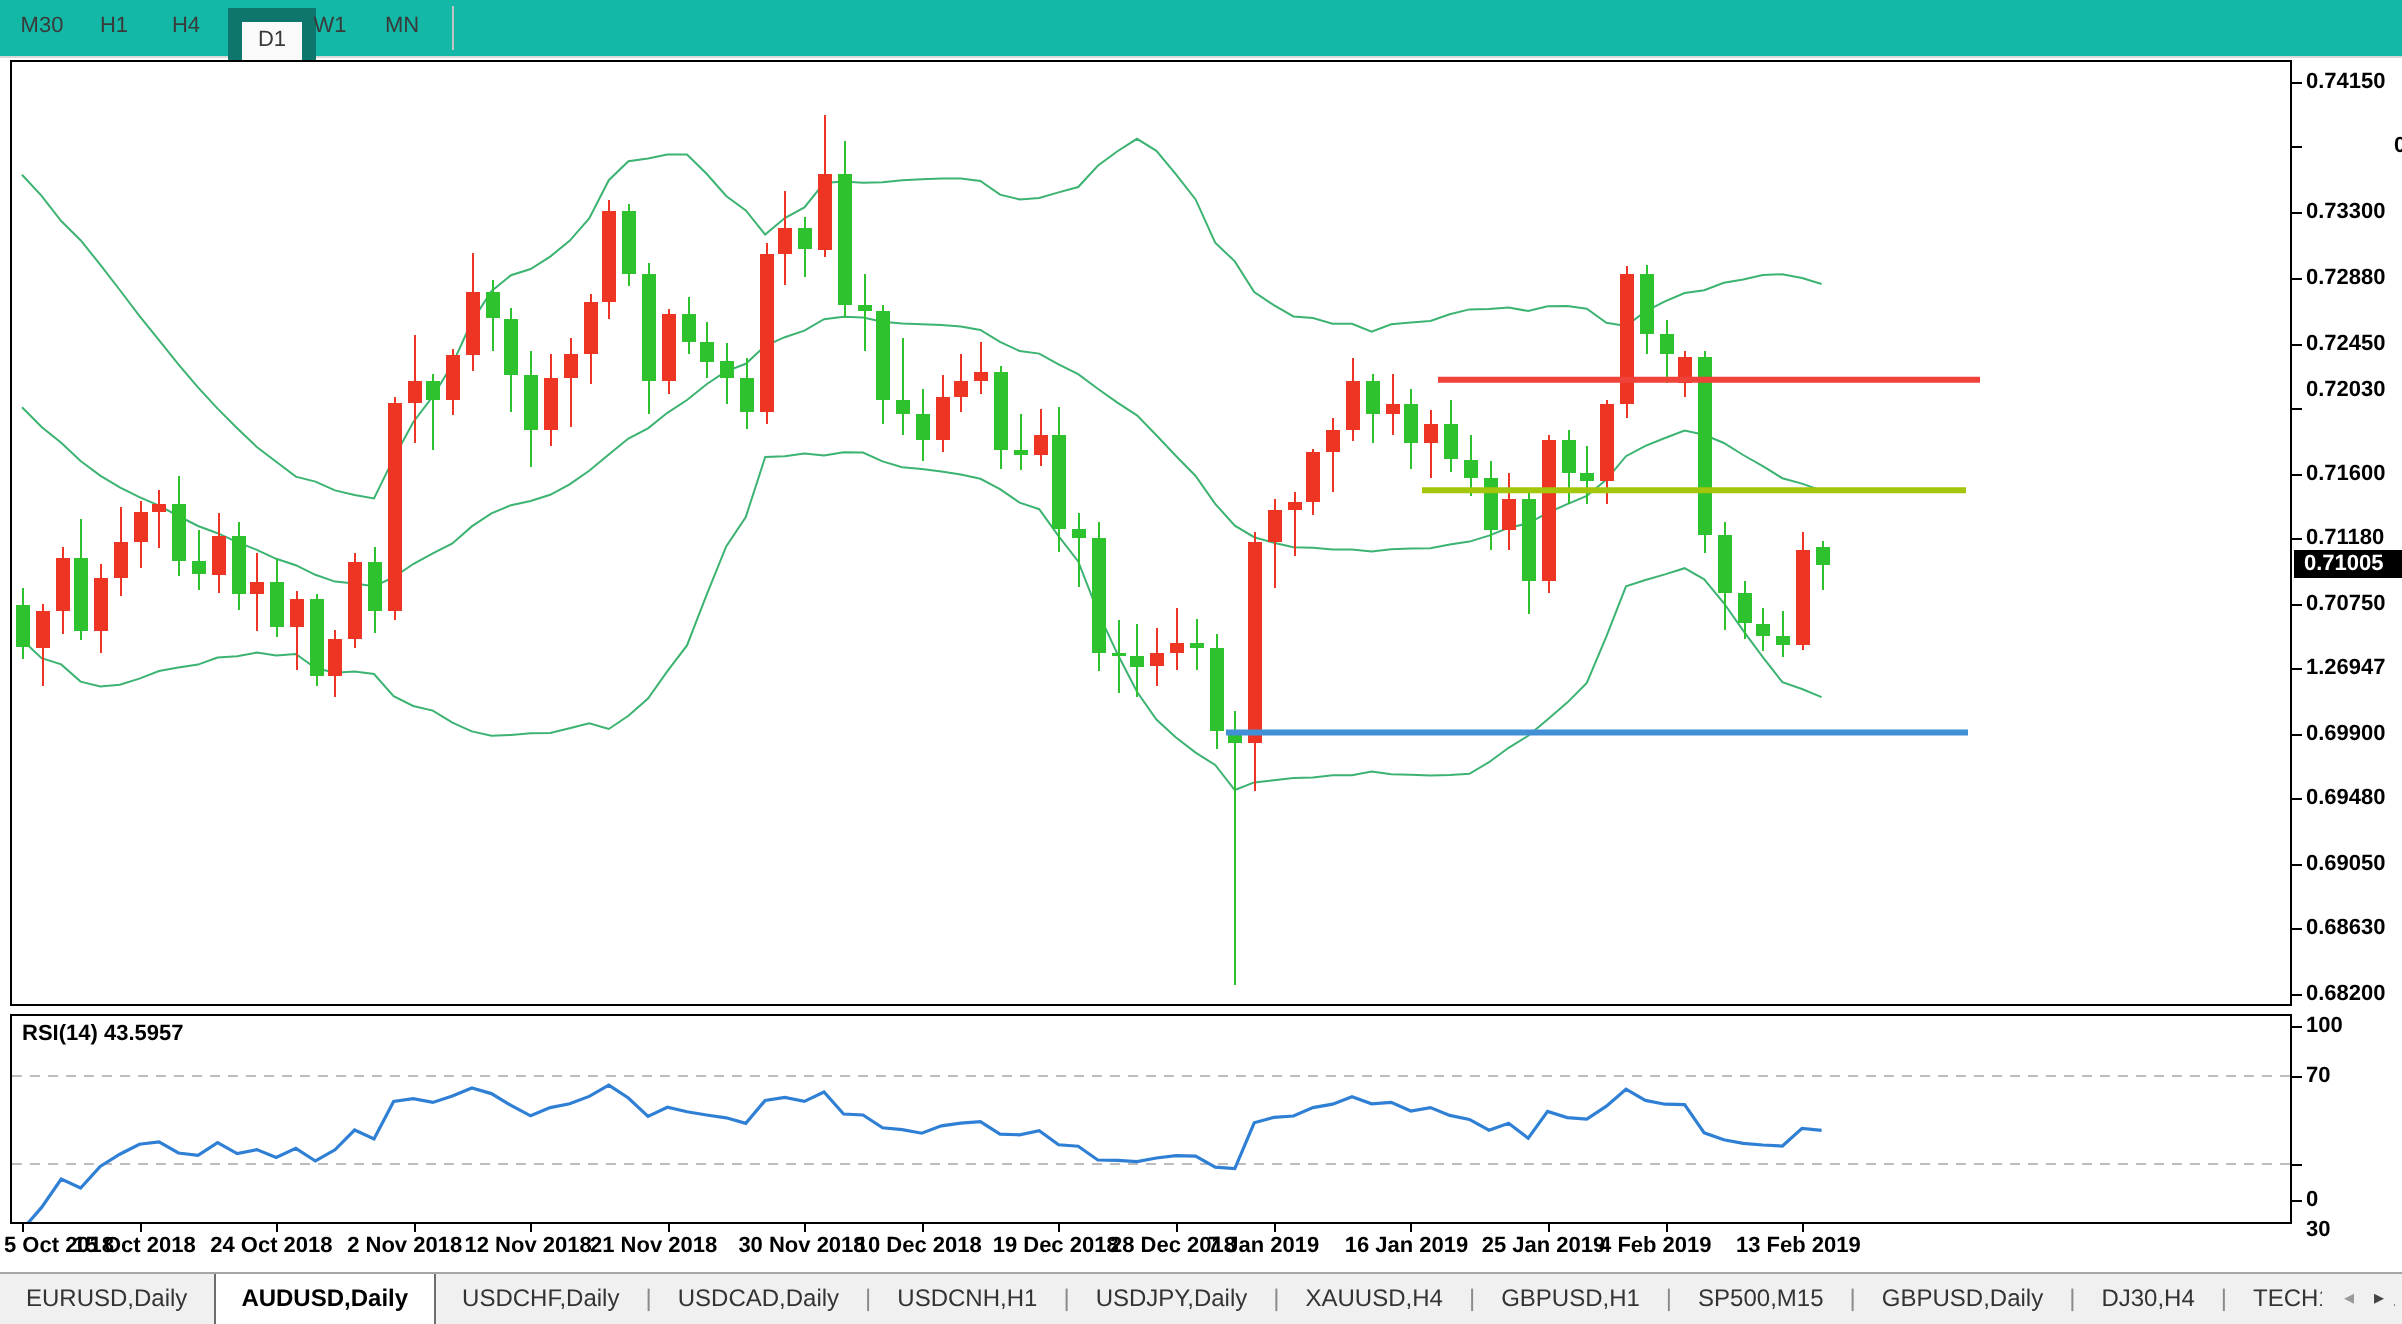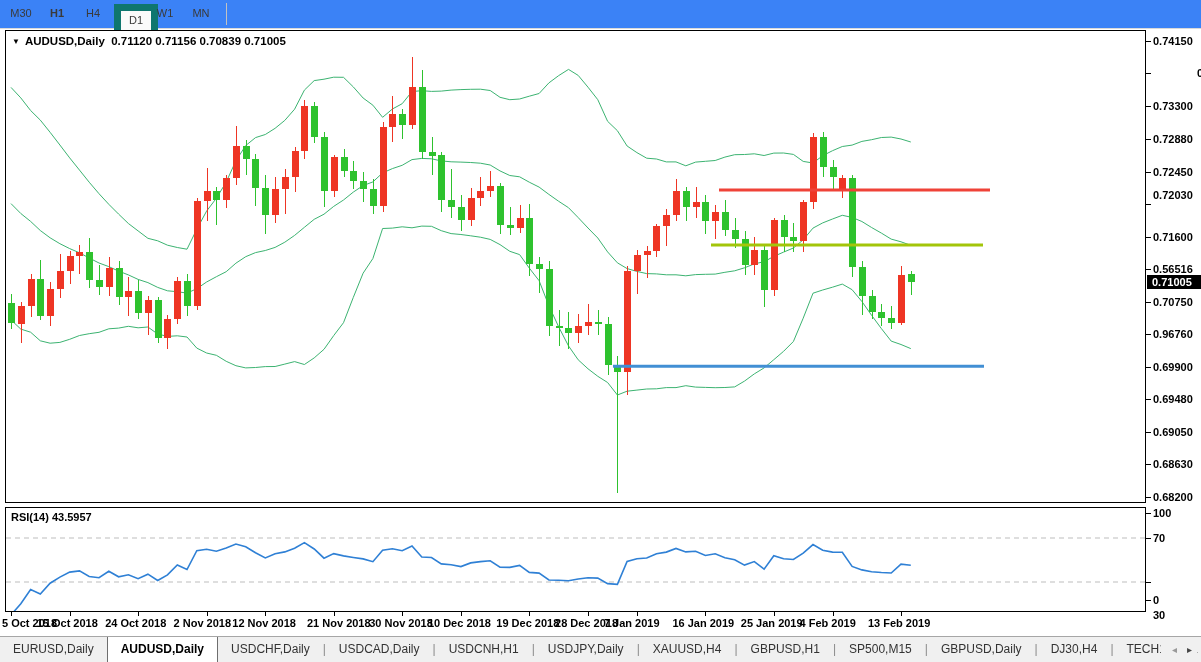--- a/index.html
+++ b/index.html
@@ -1,18 +1,18 @@
 <!DOCTYPE html>
 <html><head>
 <meta charset="utf-8">
 <style>
   html,body{margin:0;padding:0;}
   body{width:1201px;height:662px;position:relative;background:#fff;
        font-family:"Liberation Sans",sans-serif;overflow:hidden;}
-  .toolbar{position:absolute;left:0;top:0;width:1201px;height:28px;background:#3b82f6;
+  .toolbar{position:absolute;left:0;top:0;width:1201px;height:28px;background:#14b8a6;
            border-bottom:1px solid #d9d9d9;}
   .tfbtn{position:absolute;top:4px;width:30px;height:19px;line-height:19px;text-align:center;
          font-size:11px;color:#3a3a3a;cursor:default;}
   .tfbtn.active{background:#fafafa;border:7px solid #0f766e;}
   .tbsep{position:absolute;top:3px;width:1px;height:22px;background:#c2c2c2;}
   .panel{position:absolute;background:#fff;border:1px solid #000;}
   #main-panel{left:5px;top:30px;width:1139px;height:471px;}
   #rsi-panel{left:5px;top:507px;width:1139px;height:103px;}
   .chart-header{position:absolute;left:6px;top:4px;font-size:11.5px;font-weight:bold;color:#000;
                 white-space:nowrap;z-index:5;}
@@ -31,32 +31,29 @@
   .tabsep{display:inline-block;color:#8a8a8a;font-size:12px;}
   .tabnav{position:absolute;top:0;right:4px;height:25px;line-height:25px;font-size:10px;background:#f0f0f0;padding-left:6px;}
   .tabnav span{margin:0 5px;cursor:default;}
   svg{position:absolute;left:0;top:0;}
 </style>
 </head>
 <body>
 
 <div class="toolbar" id="toolbar">
     <div class="tfbtn" style="left: 6px;">M30</div>
-    <div class="tfbtn" style="left: 42px; font-weight: bold;">H1</div>
+    <div class="tfbtn" style="left: 42px;">H1</div>
     <div class="tfbtn" style="left: 78px;">H4</div>
     <div class="tfbtn active" style="left: 114px;">D1</div>
     <div class="tfbtn" style="left: 150px;">W1</div>
     <div class="tfbtn" style="left: 186px;">MN</div>
     <div class="tbsep" style="left: 226px;"></div>
   </div>
 
 <div class="panel" id="main-panel">
-  <div class="chart-header">
-    <span class="tri">▼</span><span>AUDUSD,Daily</span>&nbsp;&nbsp;<span>0.71120</span> <span>0.71156</span> <span>0.70839</span> <span>0.71005</span>
-  </div>
   <svg id="main-svg" width="1139" height="471">
       <polyline points="5.0,56.4 14.8,66.9 24.6,79.5 34.3,89.1 44.1,101.3 53.9,114.0 63.7,126.9 73.5,139.1 83.2,151.2 93.0,162.7 102.8,173.3 112.6,183.1 122.4,192.5 132.1,199.9 141.9,207.3 151.7,209.8 161.5,214.2 171.3,216.5 181.0,218.2 190.8,198.2 200.6,180.1 210.4,167.2 220.2,151.1 229.9,129.8 239.7,114.6 249.5,106.6 259.3,103.5 269.1,97.3 278.8,89.4 288.6,78.2 298.4,59.1 308.2,49.6 318.0,48.2 327.7,46.2 337.5,46.3 347.3,55.9 357.1,67.0 366.9,74.2 376.6,86.3 386.4,78.0 396.2,72.7 406.0,60.5 415.8,59.7 425.5,60.4 435.3,60.1 445.1,59.1 454.9,58.6 464.7,58.3 474.4,58.2 484.2,59.5 494.0,66.3 503.8,68.7 513.6,68.0 523.3,65.2 533.1,62.5 542.9,51.9 552.7,44.6 562.5,38.4 572.2,44.4 582.0,56.2 591.8,68.7 601.6,90.3 611.4,99.7 621.1,115.0 630.9,121.6 640.7,127.2 650.5,128.0 660.3,130.9 670.0,130.9 679.8,134.8 689.6,131.1 699.4,130.3 709.2,129.5 718.9,126.1 728.7,123.7 738.5,123.5 748.3,122.8 758.1,124.5 767.8,122.1 777.6,122.0 787.4,123.4 797.2,130.4 807.0,132.0 816.7,124.7 826.5,119.7 836.3,115.5 846.1,114.1 855.9,110.4 865.6,108.7 875.4,106.5 885.2,106.1 895.0,108.0 904.8,111.0" fill="none" stroke="#3cb371" stroke-width="1"></polyline>
       <polyline points="5.0,172.6 14.8,182.5 24.6,190.4 34.3,199.5 44.1,206.8 53.9,212.7 63.7,217.6 73.5,221.8 83.2,227.0 93.0,232.0 102.8,235.6 112.6,240.1 122.4,243.9 132.1,248.4 141.9,251.6 151.7,256.4 161.5,259.8 171.3,260.7 181.0,262.1 190.8,257.7 200.6,251.0 210.4,245.7 220.2,240.7 229.9,232.2 239.7,225.7 249.5,221.6 259.3,219.5 269.1,216.4 278.8,211.2 288.6,204.4 298.4,196.3 308.2,188.3 318.0,183.2 327.7,175.4 337.5,169.0 347.3,161.1 357.1,154.6 366.9,150.9 376.6,141.9 386.4,137.6 396.2,134.3 406.0,128.6 415.8,127.4 425.5,127.8 435.3,129.9 445.1,130.8 454.9,131.1 464.7,131.5 474.4,132.2 484.2,134.0 494.0,139.9 503.8,144.5 513.6,145.8 523.3,151.2 533.1,156.1 542.9,163.4 552.7,170.3 562.5,176.7 572.2,186.6 582.0,197.0 591.8,207.0 601.6,220.9 611.4,231.8 621.1,237.6 630.9,240.4 640.7,242.6 650.5,242.9 660.3,243.8 670.0,243.8 679.8,244.8 689.6,243.6 699.4,243.3 709.2,243.1 718.9,241.3 728.7,239.8 738.5,236.8 748.3,232.9 758.1,230.7 767.8,225.4 777.6,221.1 787.4,217.0 797.2,208.8 807.0,197.1 816.7,191.9 826.5,188.0 836.3,184.3 846.1,186.4 855.9,190.5 865.6,196.5 875.4,202.1 885.2,208.1 895.0,210.8 904.8,214.3" fill="none" stroke="#3cb371" stroke-width="1"></polyline>
       <polyline points="5.0,288.9 14.8,298.1 24.6,301.2 34.3,309.8 44.1,312.2 53.9,311.4 63.7,308.3 73.5,304.5 83.2,302.7 93.0,301.3 102.8,297.8 112.6,297.1 122.4,295.3 132.1,296.8 141.9,296.0 151.7,303.0 161.5,305.4 171.3,304.8 181.0,306.0 190.8,317.1 200.6,322.0 210.4,324.3 220.2,330.3 229.9,334.7 239.7,336.9 249.5,336.5 259.3,335.6 269.1,335.5 278.8,333.1 288.6,330.6 298.4,333.5 308.2,326.9 318.0,318.3 327.7,304.6 337.5,291.7 347.3,266.4 357.1,242.2 366.9,227.5 376.6,197.5 386.4,197.1 396.2,195.8 406.0,196.8 415.8,195.1 425.5,195.3 435.3,199.7 445.1,202.6 454.9,203.5 464.7,204.8 474.4,206.2 484.2,208.4 494.0,213.6 503.8,220.3 513.6,223.6 523.3,237.1 533.1,249.7 542.9,274.8 552.7,295.9 562.5,314.9 572.2,328.8 582.0,337.8 591.8,345.3 601.6,351.5 611.4,364.0 621.1,360.2 630.9,359.1 640.7,358.0 650.5,357.8 660.3,356.6 670.0,356.6 679.8,354.7 689.6,356.1 699.4,356.4 709.2,356.7 718.9,356.5 728.7,355.9 738.5,350.1 748.3,342.9 758.1,336.9 767.8,328.7 777.6,320.3 787.4,310.5 797.2,287.2 807.0,262.2 816.7,259.0 826.5,256.2 836.3,253.1 846.1,258.7 855.9,270.5 865.6,284.3 875.4,297.6 885.2,310.1 895.0,313.5 904.8,317.6" fill="none" stroke="#3cb371" stroke-width="1"></polyline>
       <g shape-rendering="crispEdges">
         <line x1="5.5" y1="263.1" x2="5.5" y2="298.4" stroke="#2ec22e" stroke-width="1"></line>
         <rect x="2" y="271.6" width="7" height="20.7" fill="#2ec22e"></rect>
         <line x1="15.5" y1="270.8" x2="15.5" y2="312.2" stroke="#ee3524" stroke-width="1"></line>
         <rect x="12" y="274.6" width="7" height="18.4" fill="#ee3524"></rect>
         <line x1="25.5" y1="242.5" x2="25.5" y2="286.1" stroke="#ee3524" stroke-width="1"></line>
@@ -268,25 +265,25 @@
 <div class="pricelabel" style="top: 100.376px;">0.73300</div>
 <div class="ptick" style="top: 106.376px;"></div>
 <div class="pricelabel" style="top: 132.564px;">0.72880</div>
 <div class="ptick" style="top: 138.564px;"></div>
 <div class="pricelabel" style="top: 165.52px;">0.72450</div>
 <div class="ptick" style="top: 171.52px;"></div>
 <div class="pricelabel" style="top: 189px;">0.72030</div>
 <div class="ptick" style="top: 203.708px;"></div>
 <div class="pricelabel" style="top: 230.664px;">0.71600</div>
 <div class="ptick" style="top: 236.664px;"></div>
-<div class="pricelabel" style="top: 262.853px;">0.56516</div>
+<div class="pricelabel" style="top: 262.853px;">0.71180</div>
 <div class="ptick" style="top: 268.853px;"></div>
 <div class="pricelabel" style="top: 295.808px;">0.70750</div>
 <div class="ptick" style="top: 301.808px;"></div>
-<div class="pricelabel" style="top: 327.997px;">0.96760</div>
+<div class="pricelabel" style="top: 327.997px;">1.26947</div>
 <div class="ptick" style="top: 333.997px;"></div>
 <div class="pricelabel" style="top: 360.952px;">0.69900</div>
 <div class="ptick" style="top: 366.952px;"></div>
 <div class="pricelabel" style="top: 393.141px;">0.69480</div>
 <div class="ptick" style="top: 399.141px;"></div>
 <div class="pricelabel" style="top: 426.096px;">0.69050</div>
 <div class="ptick" style="top: 432.096px;"></div>
 <div class="pricelabel" style="top: 458.285px;">0.68630</div>
 <div class="ptick" style="top: 464.285px;"></div>
 <div class="pricelabel" style="top: 491.24px;">0.68200</div>
@@ -296,21 +293,21 @@
 <div class="datelabel" style="left: 2px;">5 Oct 2018</div>
 <div class="dtick" style="left: 69.68px;"></div>
 <div class="datelabel" style="left: 36.68px;">15 Oct 2018</div>
 <div class="dtick" style="left: 138.14px;"></div>
 <div class="datelabel" style="left: 105.14px;">24 Oct 2018</div>
 <div class="dtick" style="left: 206.6px;"></div>
 <div class="datelabel" style="left: 173.6px;">2 Nov 2018</div>
 <div class="dtick" style="left: 265.28px;"></div>
 <div class="datelabel" style="left: 232.28px;">12 Nov 2018</div>
 <div class="dtick" style="left: 333.74px;"></div>
-<div class="datelabel" style="left: 307px; text-align: right;">21 Nov 2018</div>
+<div class="datelabel" style="left: 295px; text-align: right;">21 Nov 2018</div>
 <div class="dtick" style="left: 402.2px;"></div>
 <div class="datelabel" style="left: 369.2px;">30 Nov 2018</div>
 <div class="dtick" style="left: 460.88px;"></div>
 <div class="datelabel" style="left: 427.88px;">10 Dec 2018</div>
 <div class="dtick" style="left: 529.34px;"></div>
 <div class="datelabel" style="left: 496.34px;">19 Dec 2018</div>
 <div class="dtick" style="left: 588.02px;"></div>
 <div class="datelabel" style="left: 555.02px;">28 Dec 2018</div>
 <div class="dtick" style="left: 636.92px;"></div>
 <div class="datelabel" style="left: 603.92px;">7 Jan 2019</div>

